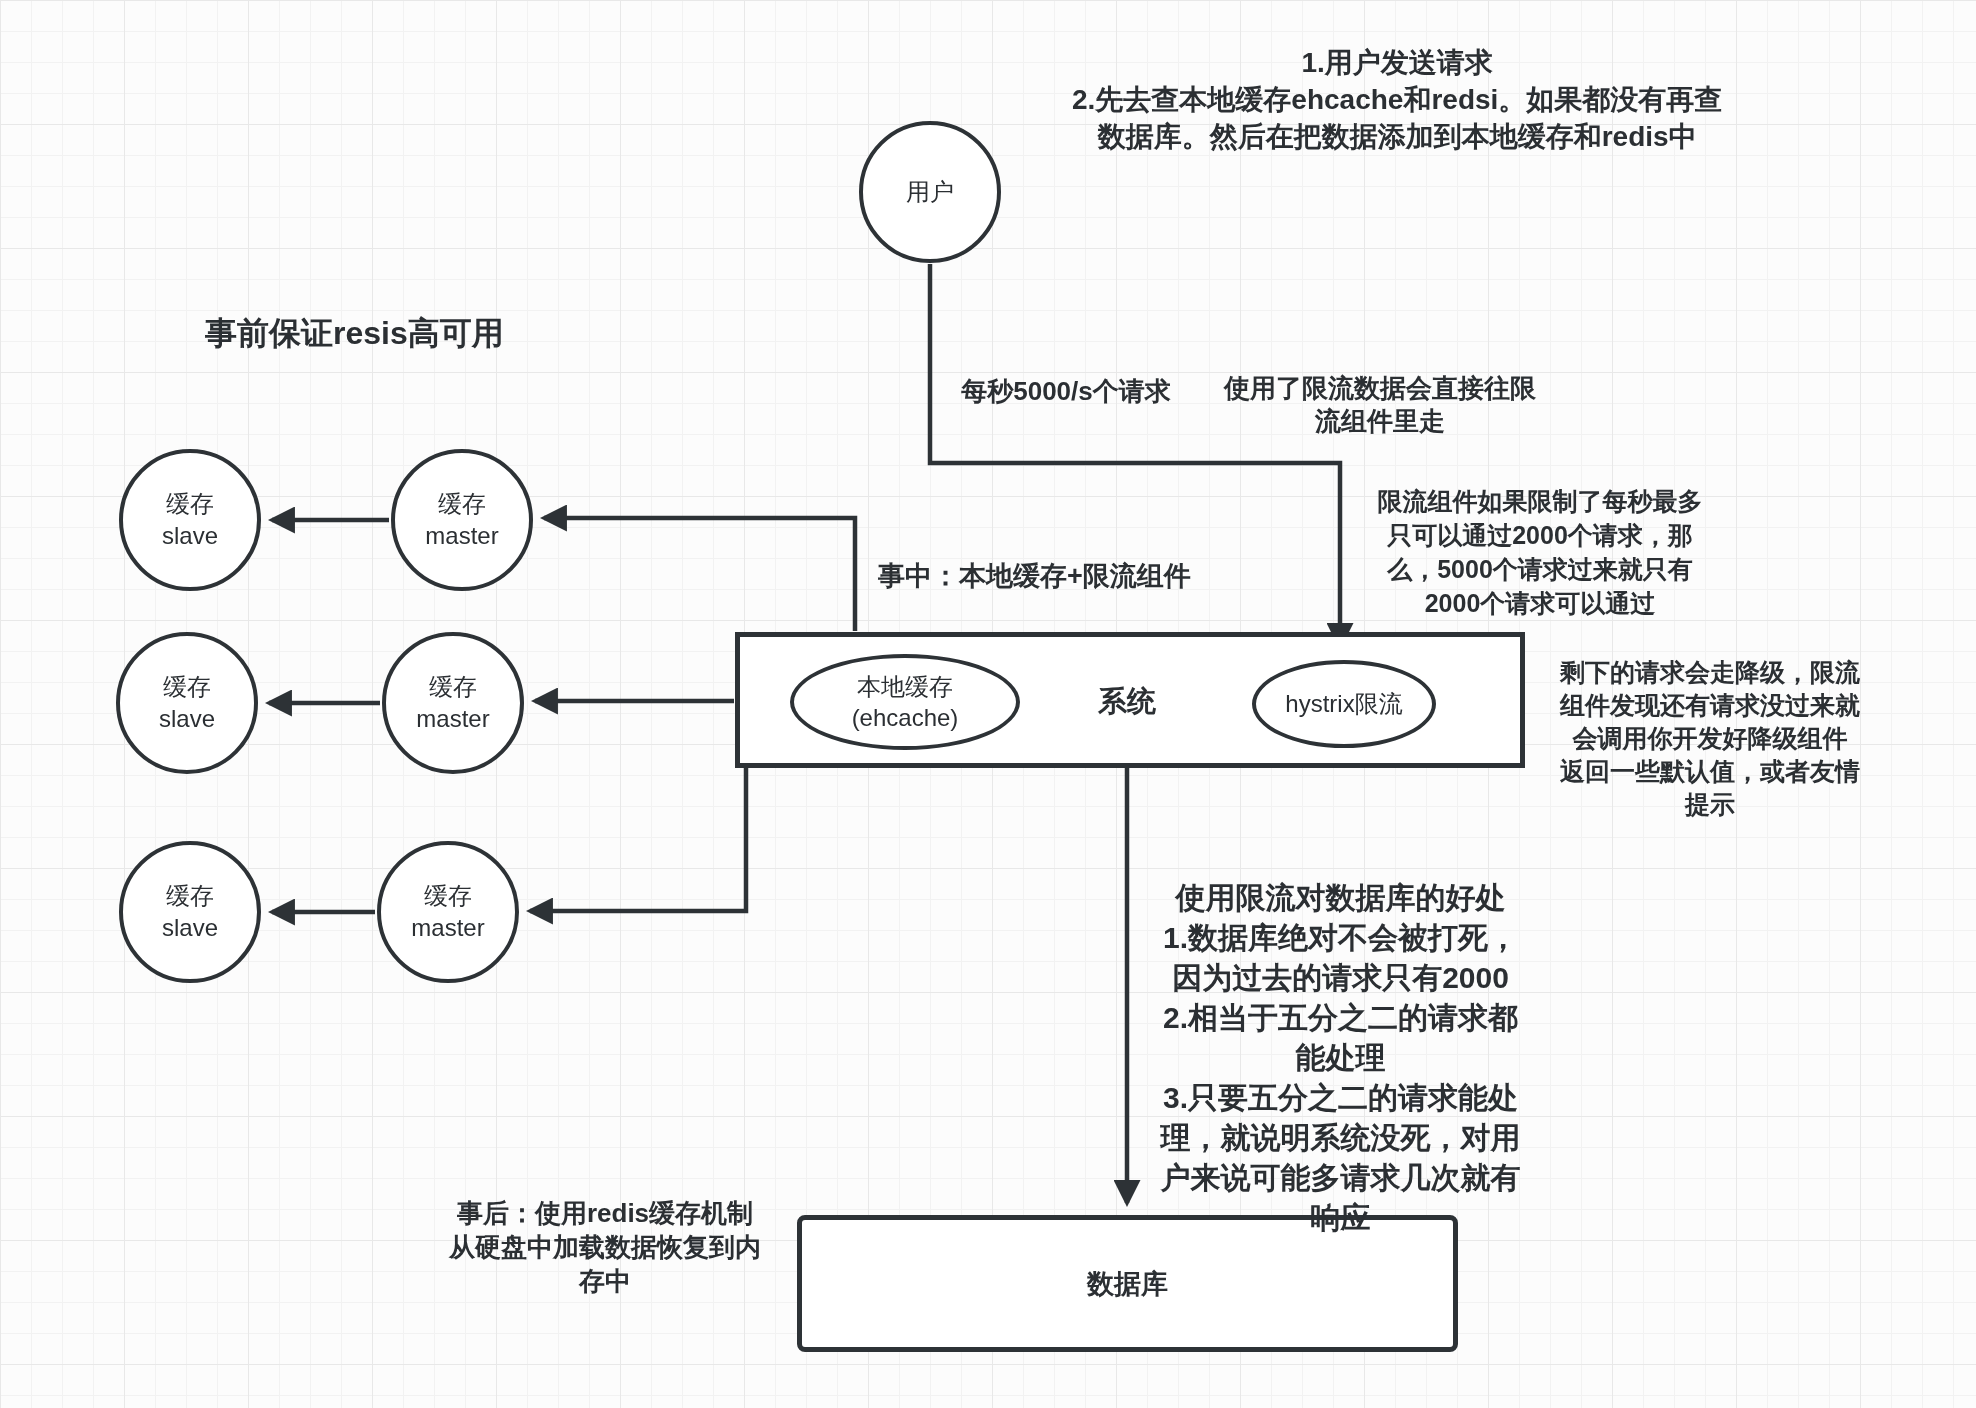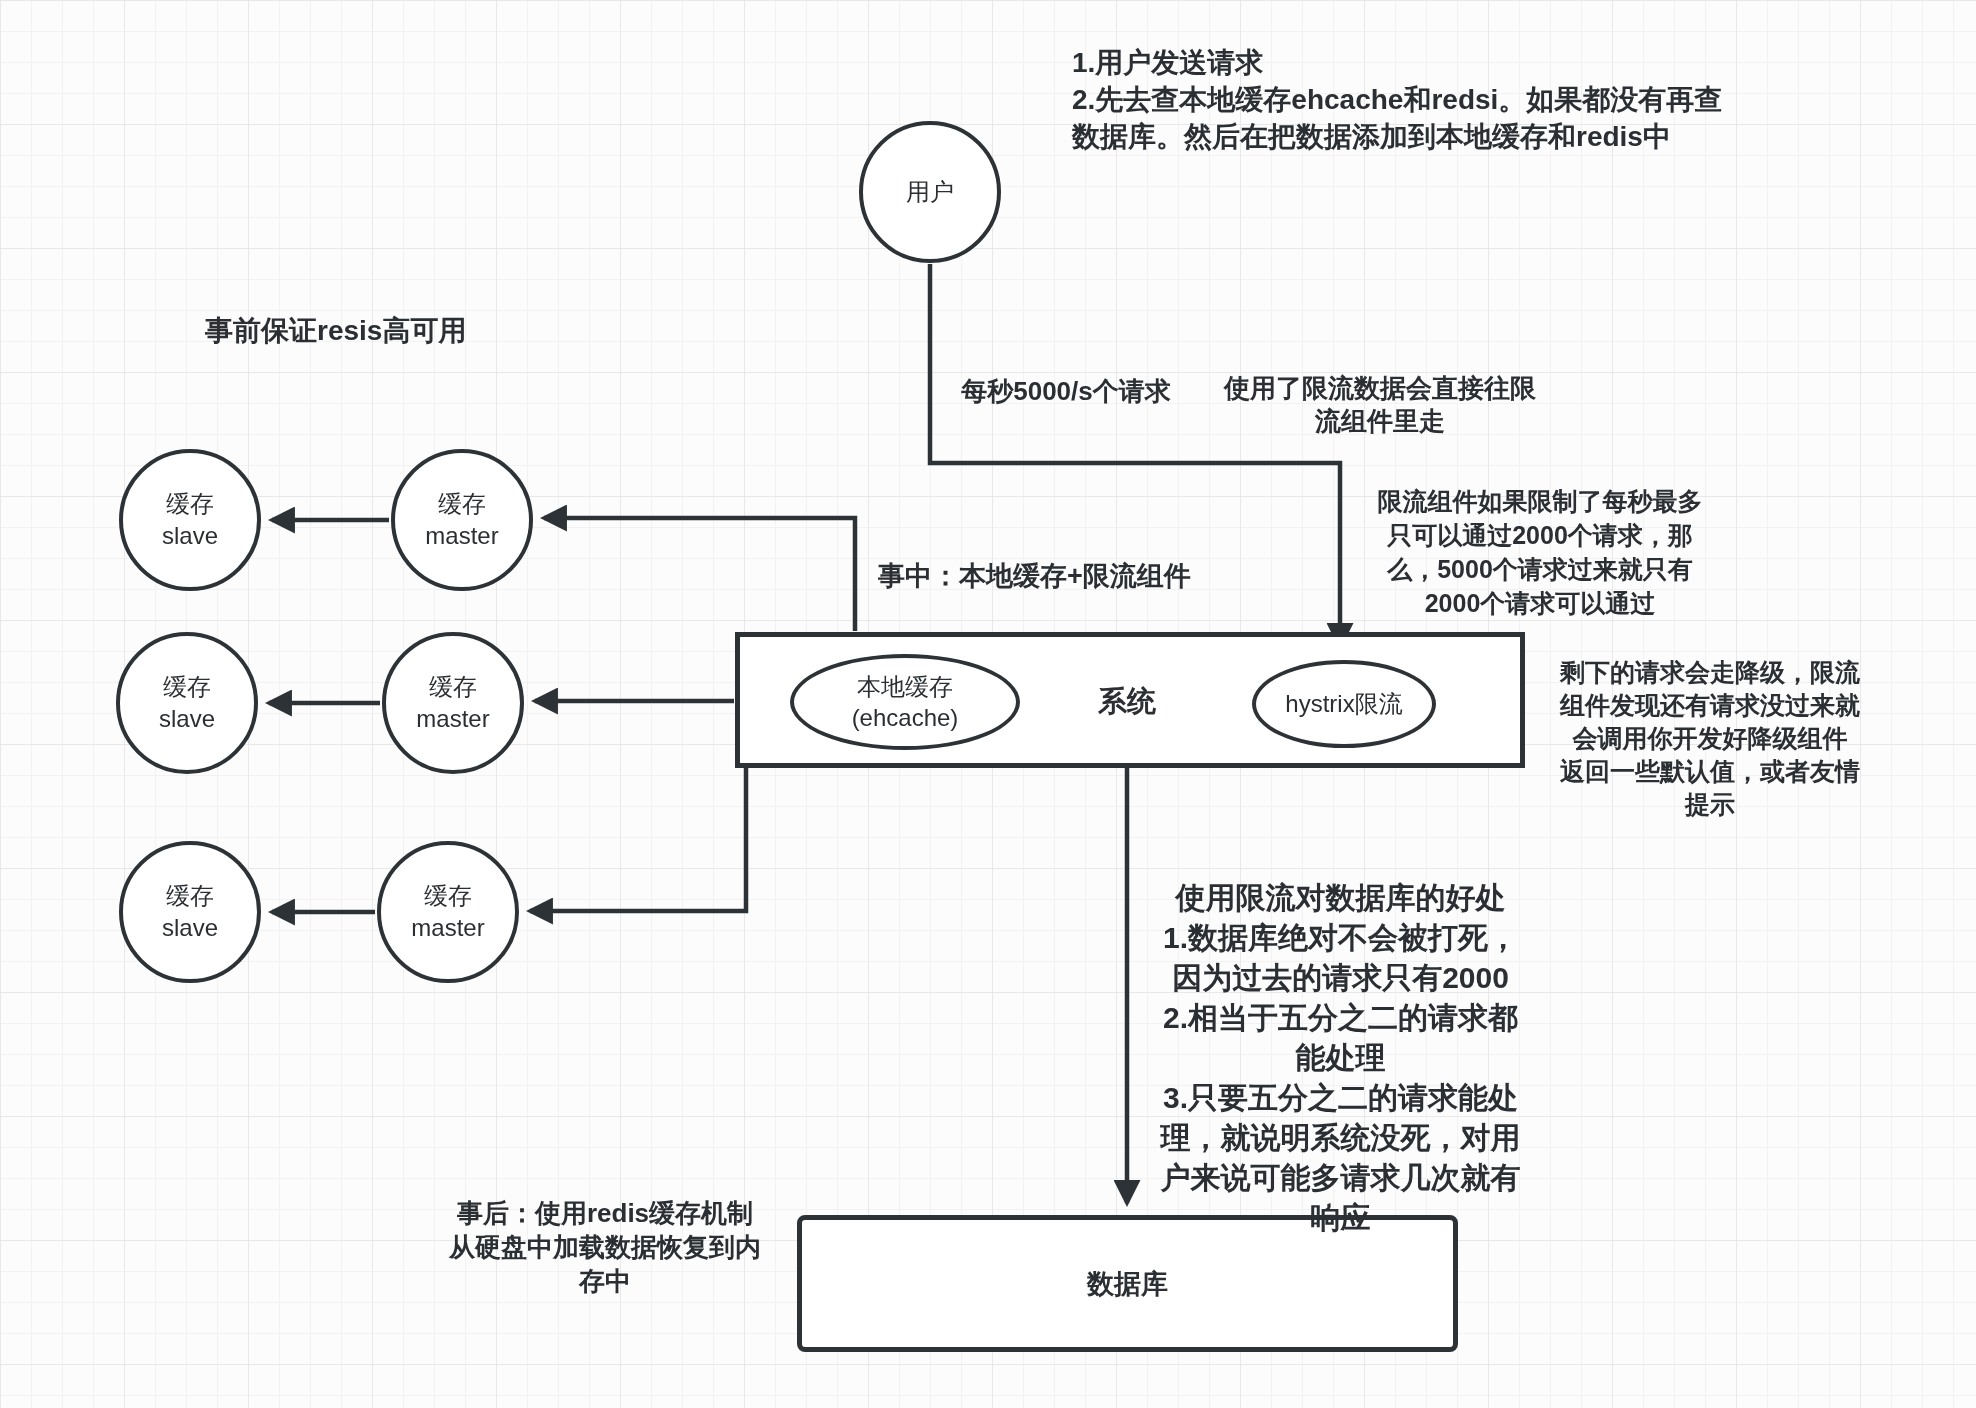--- a/index.html
+++ b/index.html
@@ -17,20 +17,21 @@
     background-size: 124px 124px, 124px 124px, 31px 31px, 31px 31px;
     font-family: "Liberation Sans", "DejaVu Sans", sans-serif;
     color: #2b2f33;
   }
   .layer { position: absolute; left: 0; top: 0; pointer-events: none; }
   .note {
     position: absolute;
     white-space: pre;
     font-weight: 700;
     color: #2b2f33;
+    text-align: center;
   }
   .note.center { text-align: center; }
   .circle {
     position: absolute;
     width: 142px; height: 142px;
     border: 4px solid #2d3236;
     border-radius: 50%;
     background: #ffffff;
     box-sizing: border-box;
     display: flex; align-items: center; justify-content: center;
@@ -133,21 +134,21 @@
   </div>
 
   <div class="box db-box" style="left:797px; top:1215px; width:661px; height:137px;">
     <span>数据库</span>
   </div>
 
   <div class="note" style="left:1072px; top:44px; font-size:28px; line-height:37px;">1.用户发送请求
 2.先去查本地缓存ehcache和redsi。如果都没有再查
 数据库。然后在把数据添加到本地缓存和redis中</div>
 
-  <div class="note" style="left:205px; top:312px; font-size:28px;">事前保证resis高可用</div>
+  <div class="note" style="left:205px; top:312px; font-size:32px;">事前保证resis高可用</div>
 
   <div class="note center" style="left:928px; top:374px; width:276px; font-size:26px;">每秒5000/s个请求</div>
 
   <div class="note center" style="left:1213px; top:372px; width:334px; font-size:26px; line-height:33px;">使用了限流数据会直接往限
 流组件里走</div>
 
   <div class="note center" style="left:1368px; top:484px; width:344px; font-size:25px; line-height:34px;">限流组件如果限制了每秒最多
 只可以通过2000个请求，那
 么，5000个请求过来就只有
 2000个请求可以通过</div>

